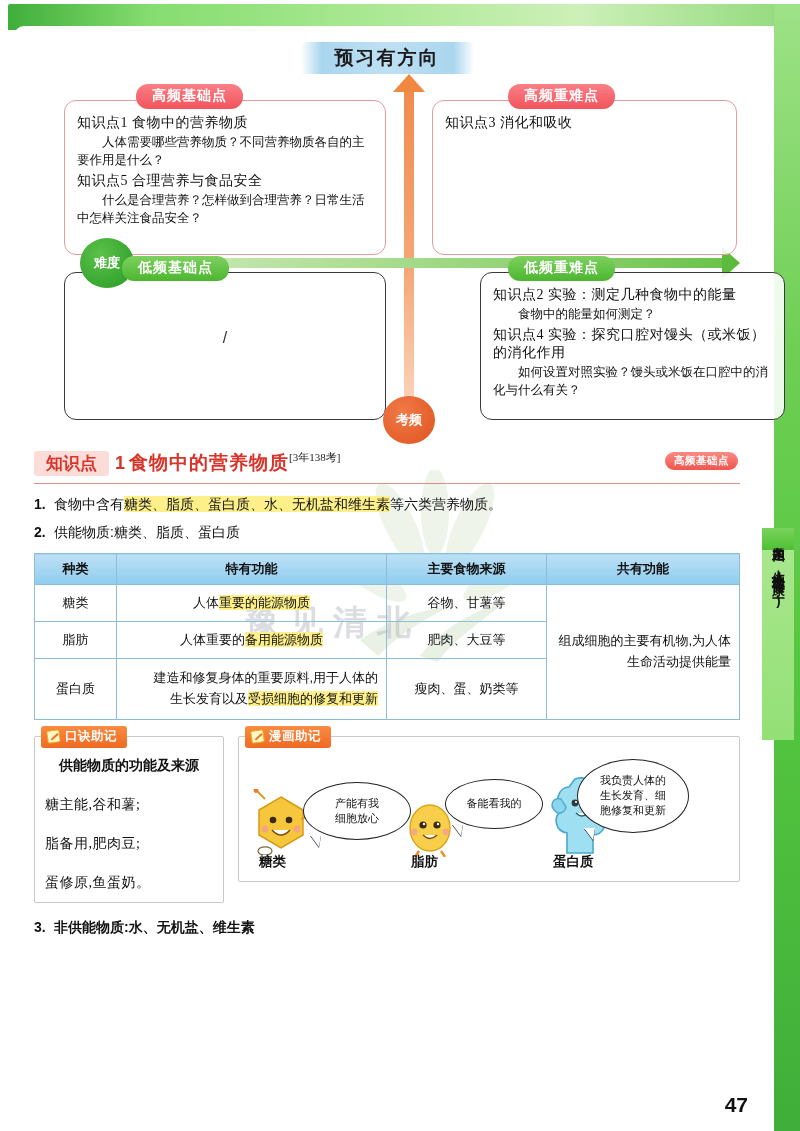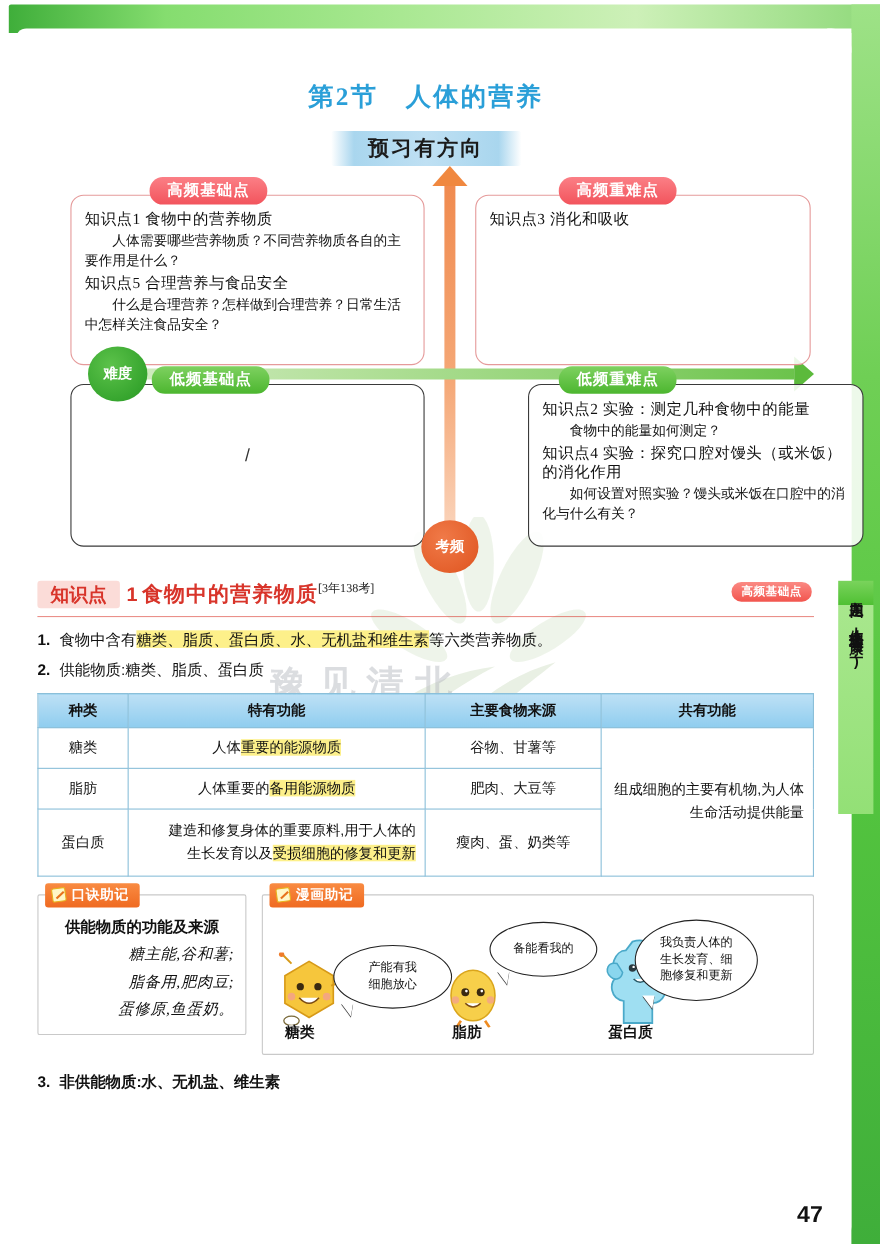--- a/index.html
+++ b/index.html
@@ -110,21 +110,21 @@
 
   .tag {
     position: absolute; z-index: 5; padding: 3px 16px 4px 16px;
     font-size: 14px; font-weight: bold; color: #fff; letter-spacing: 1px;
     border-radius: 12px; white-space: nowrap;
   }
   .tag.red   { background: linear-gradient(180deg,#fb7f86 0%, #f2545c 100%); }
   .tag.green { background: linear-gradient(180deg,#7ed160 0%, #4cb62f 100%); }
   .tag.t-tl { left: 98px;  top: -2px; }
   .tag.t-tr { left: 470px; top: -2px; }
-  .tag.t-bl { left: 100px; top: 170px; }
+  .tag.t-bl { left: 84px; top: 170px; }
   .tag.t-br { left: 470px; top: 170px; }
 
   .qbody { padding: 10px 12px 6px 12px; font-family: "Liberation Serif", "DejaVu Serif", serif; }
   .kp-title { font-size: 14px; color: #111; font-weight: normal; margin-top: 3px; letter-spacing: .5px; }
   .kp-desc  { font-size: 12.5px; color: #111; line-height: 1.45; text-indent: 2em; margin-top: 1px; }
   .slash { text-align: center; font-size: 16px; color: #333; margin-top: 56px; }
 
   
   .kp-header { position: relative; margin: 16px 20px 0 20px; height: 34px; }
   .kp-chip {
@@ -179,22 +179,22 @@
   }
   .pencil-ico {
     width: 13px; height: 13px; background: #fff7c8; border: 1.2px solid #e8b21d;
     display:inline-block; transform: rotate(-8deg); border-radius: 2px; position: relative;
   }
   .pencil-ico:after{
     content:""; position:absolute; left:2px; top:5px; width:9px; height:1.6px;
     background:#e8731d; transform: rotate(-35deg);
   }
   .mn-title { text-align: center; font-size: 14px; font-weight: bold; color: #111; margin-top: 2px; }
-  .mn-line { text-align: right; font-size: 14px; color: #111; margin-top: 7px; letter-spacing: .5px;
-             font-family:"Liberation Serif","DejaVu Serif",serif;font-style:italic;}
+  .mn-line { text-align: left; font-size: 14px; color: #111; margin-top: 21px; letter-spacing: .5px;
+             font-family:"Liberation Serif","DejaVu Serif",serif;}
 
   
   .comic { position: relative; height: 112px; margin-top: 4px; }
   .char-label { position: absolute; bottom: 0; font-size: 13.5px; font-weight: bold; color: #111; }
   .bubble {
     position: absolute; border: 1.6px solid #222; border-radius: 50%;
     background: #fff; display: flex; align-items: center; justify-content: center;
     text-align: center; font-size: 11px; line-height: 1.35; color: #111; padding: 4px 6px;
     font-family:"Liberation Serif","DejaVu Serif",serif;
   }
@@ -244,21 +244,20 @@
     </g>
     <g fill="#b9cfa8" opacity=".75">
       <path d="M60 170 C90 150 120 140 150 136 C120 152 95 168 78 186 Z"></path>
       <path d="M120 186 C140 160 170 142 205 132 C175 156 150 174 138 192 Z"></path>
     </g>
   </svg>
   <div class="wm-text">豫见清北</div>
 
   <div class="content">
 
-    <div class="chapter-title">第2节　人体的营养</div>
     <div class="subtitle-wrap">
       <div class="subtitle-brush">
         <span>预习有方向</span>
       </div>
     </div>
 
     <div class="map">
 
       <div class="axis-v"></div>
       <div class="axis-v-head"></div>
@@ -390,21 +389,21 @@
             <ellipse cx="27" cy="27" rx="20" ry="23" fill="#f7cf4a" stroke="#daa51c" stroke-width="1.4"></ellipse>
             <circle cx="20" cy="24" r="3.6" fill="#3a2a10"></circle>
               <circle cx="34" cy="24" r="3.6" fill="#3a2a10"></circle>
             <circle cx="21" cy="23" r="1.2" fill="#fff"></circle>
               <circle cx="35" cy="23" r="1.2" fill="#fff"></circle>
             <path d="M20 34 Q27 41 34 34" fill="#fff" stroke="#7a4a12" stroke-width="1.4"></path>
             <circle cx="11" cy="31" r="3.4" fill="#f39a9a" opacity=".65"></circle>
               <circle cx="43" cy="31" r="3.4" fill="#f39a9a" opacity=".65"></circle>
             <path d="M16 50 L12 56 M38 50 L42 56" stroke="#ef8c22" stroke-width="2.4" fill="none"></path>
           </svg>
-          <div class="bubble" style="left:200px;top:2px;width:98px;height:50px">
+          <div class="bubble" style="left:200px;top:20px;width:98px;height:50px">
             <span style="white-space:pre-line">备能看我的</span>
           </div>
           <div class="char-label" style="left:166px">脂肪</div>
 
           <svg style="position:absolute;left:300px;top:14px" width="70" height="84" viewBox="0 0 70 84">
             <path d="M30 6 C42 2 52 10 50 20 C60 22 64 32 58 40 C64 50 58 62 48 62 L48 80 L22 80 L22 60 C10 58 8 44 16 38 C8 30 14 14 24 14 Z" fill="#9fdff2" stroke="#4aa9c9" stroke-width="1.6"></path>
             <path d="M16 26 C8 24 4 32 10 38 C14 42 20 40 21 34 Z" fill="#8ad6ee" stroke="#4aa9c9" stroke-width="1.4"></path>
             <circle cx="30" cy="30" r="3.4" fill="#2a3a40"></circle>
               <circle cx="44" cy="30" r="3.4" fill="#2a3a40"></circle>
             <circle cx="31" cy="29" r="1.1" fill="#fff"></circle>

